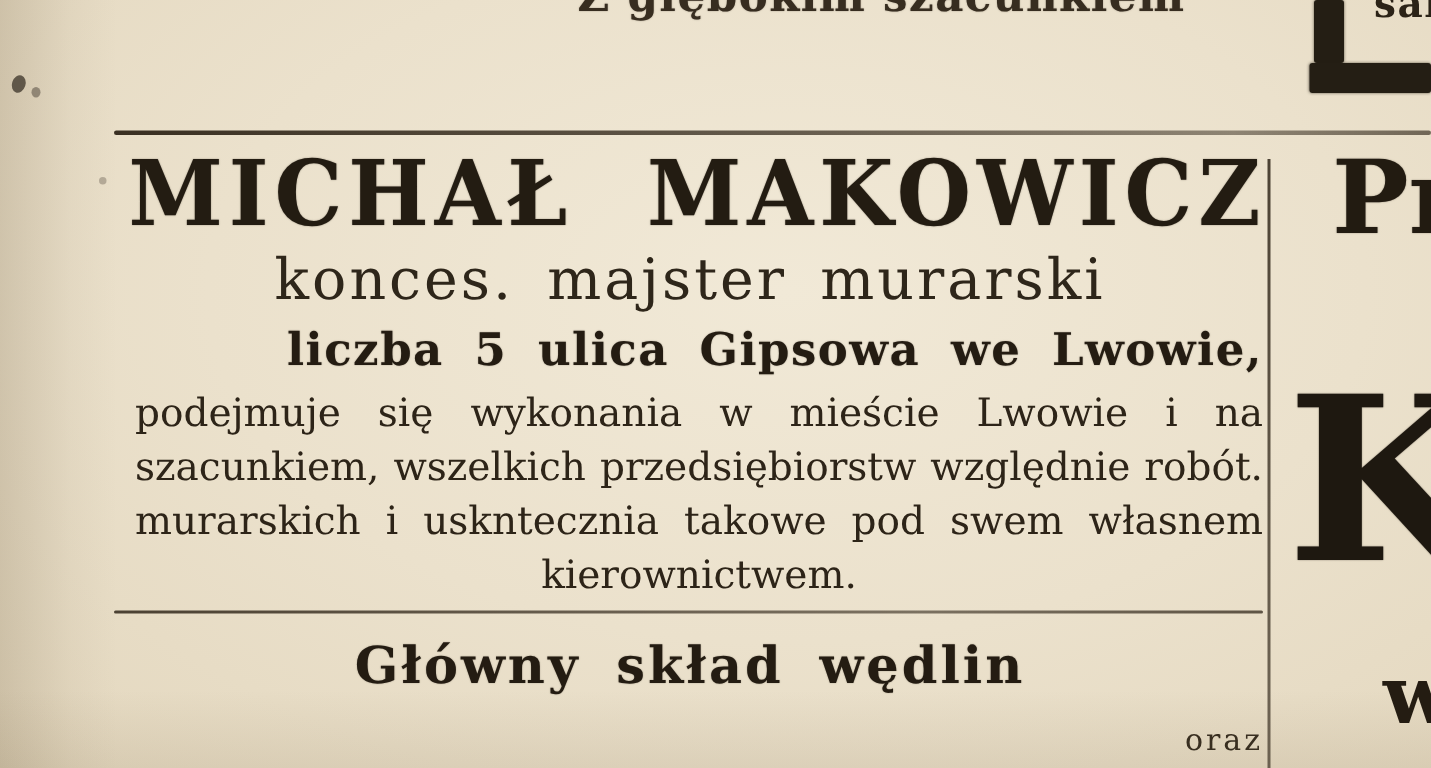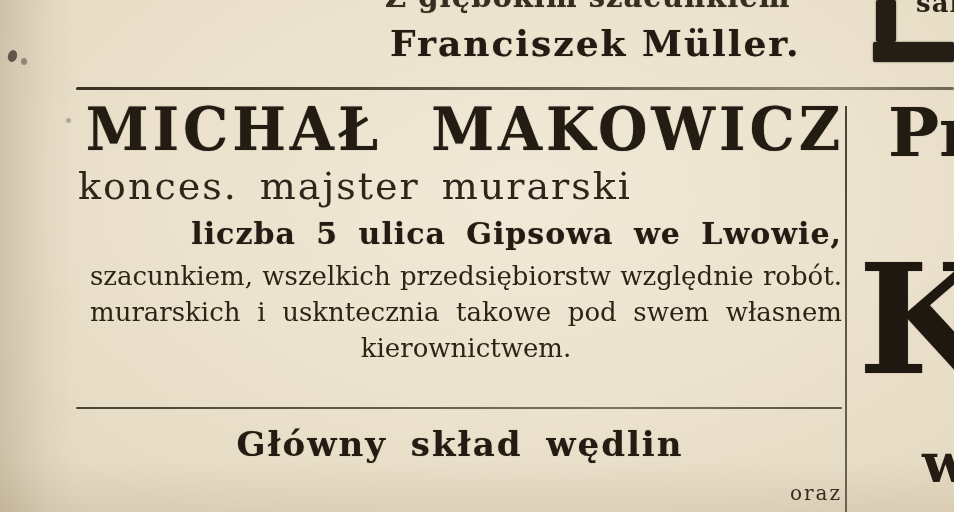--- a/index.html
+++ b/index.html
@@ -35,21 +35,21 @@
     font-size:29px;font-weight:bold;letter-spacing:1px;color:#372d20;
     text-shadow:0 0 1px rgba(55,45,32,.5);}
   .masthead-signature{left:390px;top:22px;width:390px;text-align:center;
     font-size:36px;font-weight:bold;letter-spacing:2px;color:#241c12;
     text-shadow:0 0 1px rgba(36,28,18,.45);}
   
   .ad-title{left:78px;top:94px;width:764px;text-align:center;
     font-size:58px;font-weight:bold;letter-spacing:4px;word-spacing:26px;
     color:#231c12;transform:scale(.98,1.04);transform-origin:center top;
     text-shadow:0 0 1px rgba(35,28,18,.5);}
-  .ad-profession{left:78px;top:164px;width:764px;
+  .ad-profession{left:78px;top:164px;width:764px;text-align:center;
     font-size:38px;font-weight:500;letter-spacing:2px;word-spacing:8px;color:#2e261a;}
   .ad-address{left:78px;top:216px;width:764px;text-align:right;
     font-size:30px;font-weight:bold;letter-spacing:1px;word-spacing:9px;color:#241c12;
     text-shadow:0 0 1px rgba(36,28,18,.4);}
   .ad-body{left:90px;top:258px;width:752px;font-size:26px;line-height:36px;color:#2d2418;}
   .body-line{text-align:justify;text-align-last:justify;white-space:nowrap;}
   .body-line-last{text-align:right;text-align-last:center;}
   
   .wedliny-heading{left:78px;top:424px;width:764px;text-align:center;
     font-size:34px;font-weight:bold;letter-spacing:2px;word-spacing:10px;color:#241c12;
@@ -73,31 +73,31 @@
 
 <div class="page">
 
   <div class="abs left-shade"></div>
   <div class="abs bottom-shade"></div>
   <div class="abs speck speck1"></div>
   <div class="abs speck speck2"></div>
   <div class="abs speck speck3"></div>
 
   <div class="abs masthead-closing leaf">Z głębokim szacunkiem</div>
-  <div class="abs masthead-signature leaf">Franciszek Müller.</div>
 
   <div class="abs rule-top"></div>
   <div class="abs col-divider"></div>
   <div class="abs rule-mid"></div>
 
   <div>
     <div class="abs ad-title leaf">MICHAŁ MAKOWICZ</div>
     <div class="abs ad-profession leaf">konces. majster murarski</div>
     <div class="abs ad-address leaf">liczba 5 ulica Gipsowa we Lwowie,</div>
     <div class="abs ad-body">
+      <div class="body-line">podejmuje się wykonania w mieście Lwowie i na</div>
       <div class="body-line">szacunkiem, wszelkich przedsiębiorstw względnie robót.</div>
       <div class="body-line">murarskich i uskntecznia takowe pod swem własnem</div>
       <div class="body-line body-line-last">kierownictwem.</div>
     </div>
   </div>
 
   <div>
     <div class="abs wedliny-heading leaf">Główny skład wędlin</div>
     <div class="abs wedliny-connector leaf">oraz</div>
   </div>

